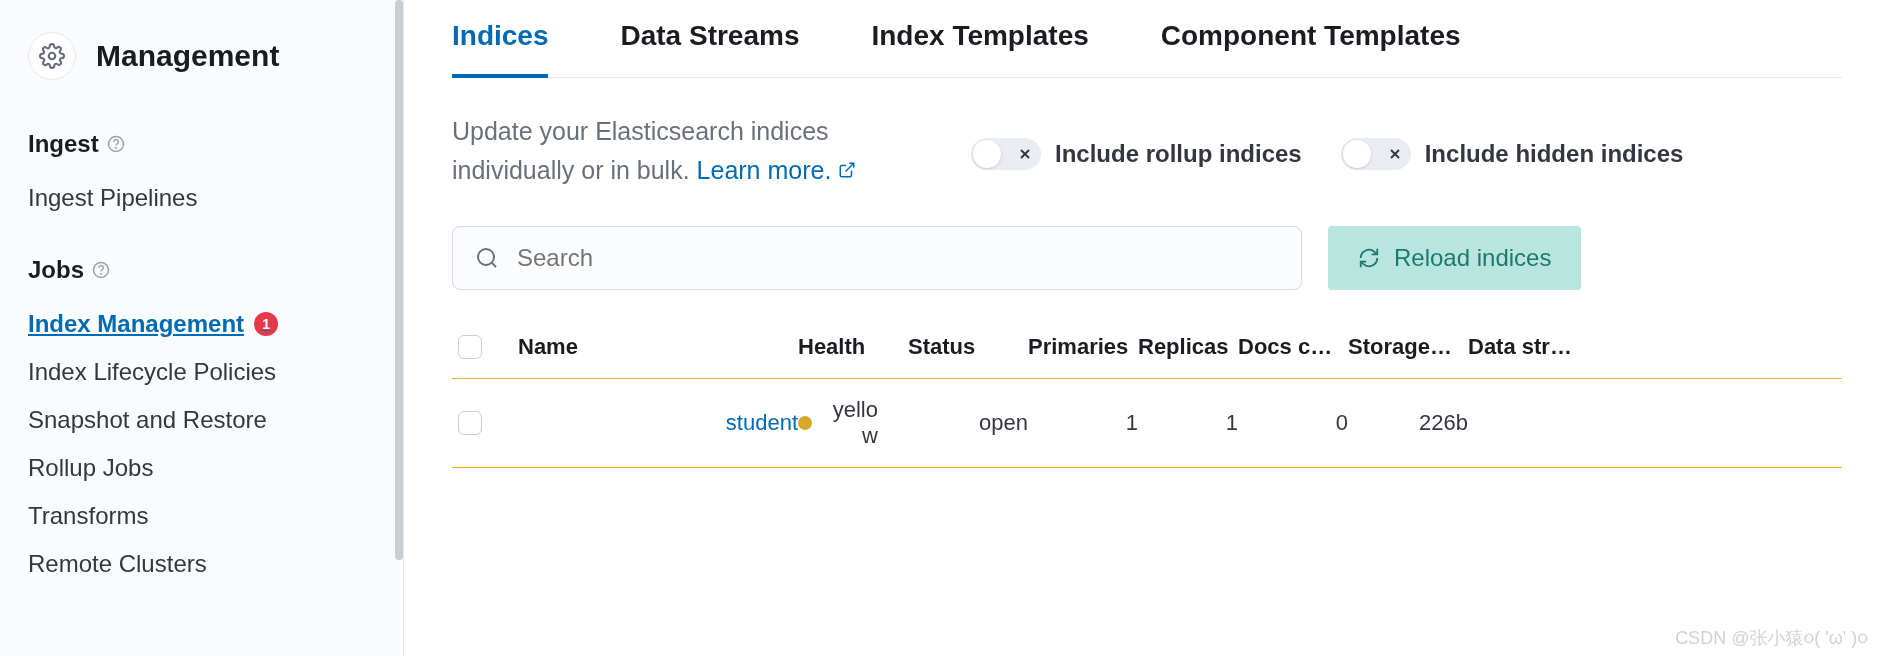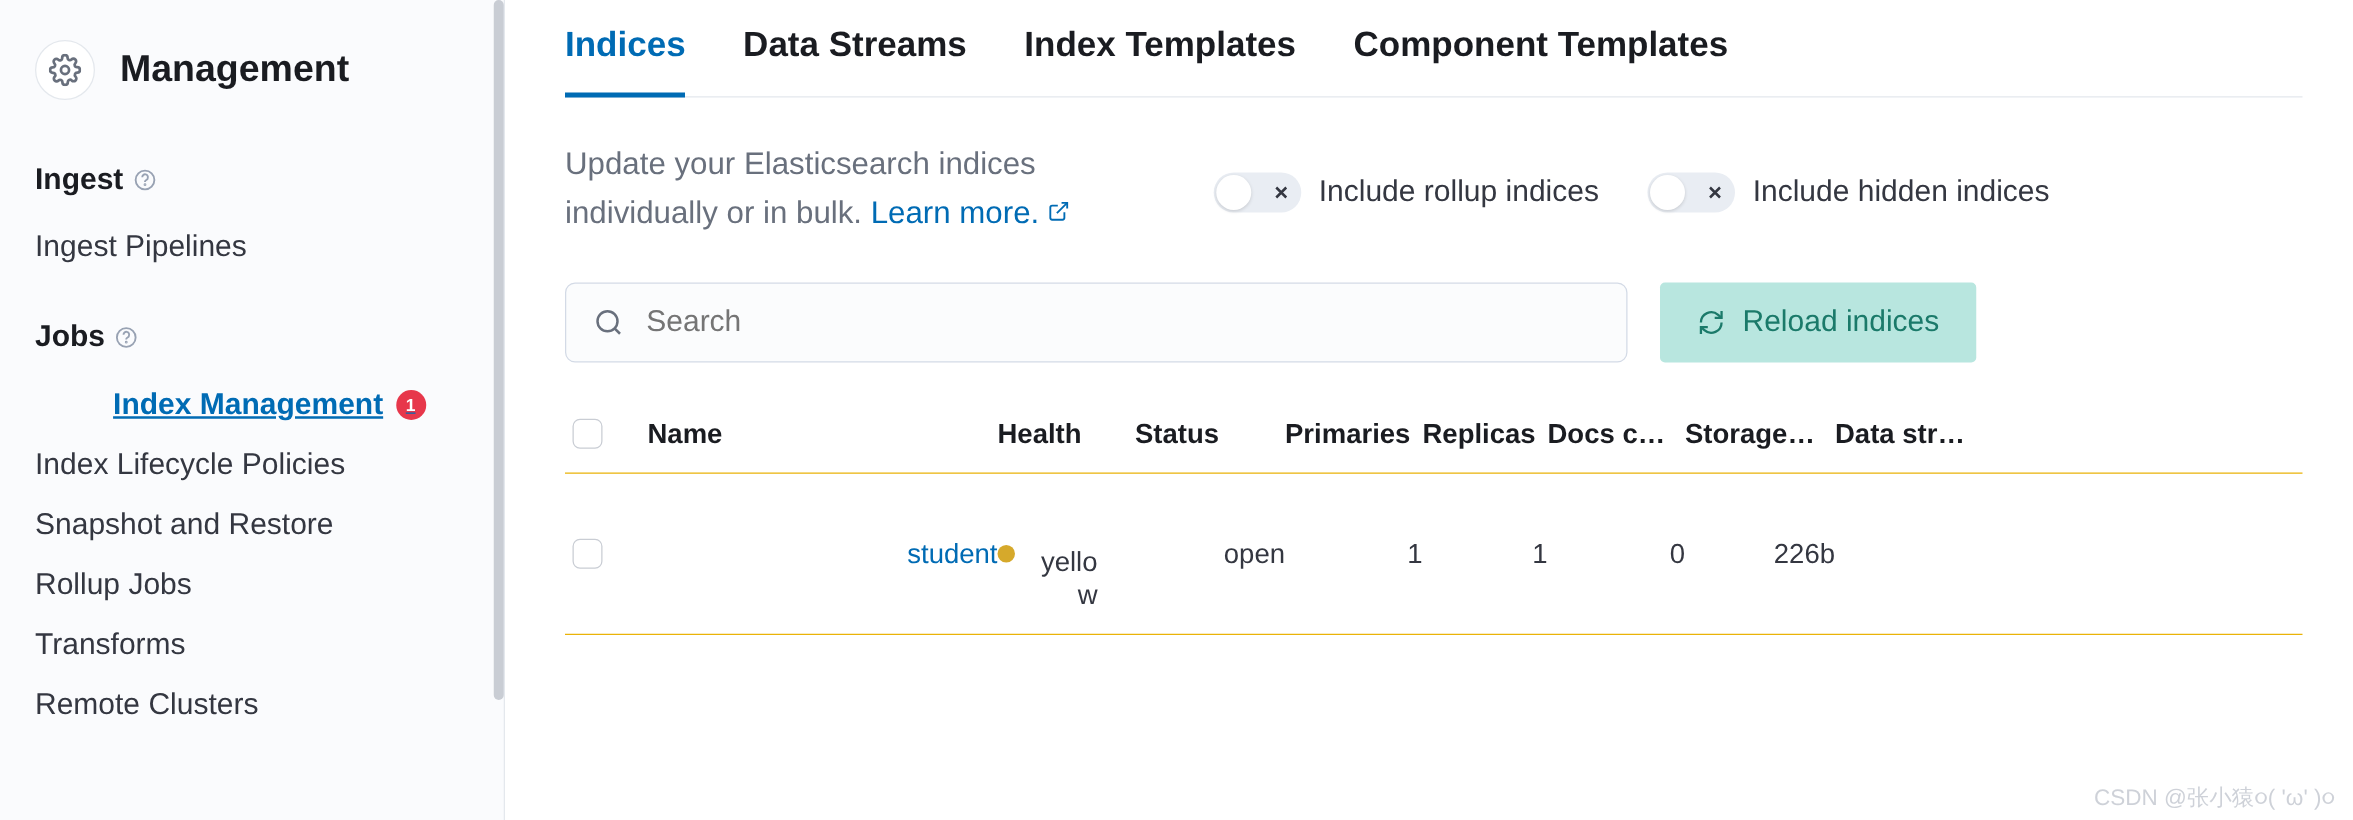--- a/index.html
+++ b/index.html
@@ -5,49 +5,49 @@
 * { box-sizing: border-box; margin: 0; padding: 0; }
 body { font-family: -apple-system, BlinkMacSystemFont, "Segoe UI", Helvetica, Arial, sans-serif; background: #fff; color: #1a1c21; width: 1882px; height: 656px; overflow: hidden; display: flex; }
 .sidebar { width: 404px; background: #fafbfd; padding: 32px 0 0 28px; border-right: 1px solid #e4e8ed; position: relative; }
 .sidebar::after { content: ""; position: absolute; top: 0; right: 0; width: 8px; height: 560px; background: #c9cdd4; border-radius: 4px; }
 .sidebar-header { display: flex; align-items: center; gap: 20px; margin-bottom: 50px; }
 .gear-circle { width: 48px; height: 48px; border-radius: 50%; background: #fff; border: 1px solid #e4e8ed; display: flex; align-items: center; justify-content: center; }
 .sidebar-title { font-size: 30px; font-weight: 700; }
 .section-label { font-size: 24px; font-weight: 700; display: flex; align-items: center; gap: 8px; margin-bottom: 16px; }
 .help-icon { color: #98a2b3; }
 .nav-item { font-size: 24px; color: #343741; padding: 10px 0; display: flex; align-items: center; gap: 10px; cursor: pointer; }
-.nav-item.active { color: #006bb4; font-weight: 700; text-decoration: underline; justify-content: center; }
+.nav-item.active { color: #006bb4; font-weight: 700; text-decoration: underline; }
 .badge { display: inline-flex; width: 24px; height: 24px; border-radius: 50%; background: #e7374b; color: #fff; font-size: 14px; align-items: center; justify-content: center; font-weight: 600; }
 .section-gap { height: 34px; }
 .main { flex: 1; padding: 20px 40px 0 48px; overflow: hidden; }
-.tabs { display: flex; gap: 46px; border-bottom: 1px solid #e4e8ed; margin-bottom: 34px; }
+.tabs { display: flex; gap: 72px; border-bottom: 1px solid #e4e8ed; margin-bottom: 34px; }
 .tab { font-size: 28px; font-weight: 700; padding: 0 0 22px 0; cursor: pointer; color: #1a1c21; }
 .tab.active { color: #006bb4; border-bottom: 4px solid #006bb4; margin-bottom: -1px; }
 .header-row { display: flex; align-items: flex-start; gap: 39px; margin-bottom: 36px; }
 .intro { font-size: 25px; color: #69707d; max-width: 480px; line-height: 1.55; }
 .intro a { color: #006bb4; text-decoration: none; }
 .ext-icon { color: #006bb4; display: inline-block; margin-top: 6px; }
 .toggle-group { display: flex; align-items: center; gap: 14px; margin-top: 26px; }
 .toggle { width: 70px; height: 32px; border-radius: 16px; background: #e9edf3; position: relative; display: flex; align-items: center; justify-content: flex-end; padding-right: 8px; cursor: pointer; }
 .toggle-knob { position: absolute; left: 2px; top: 2px; width: 28px; height: 28px; border-radius: 50%; background: #fff; box-shadow: 0 1px 3px rgba(0,0,0,.15); }
 .toggle-x { color: #343741; }
-.toggle-label { font-size: 24px; color: #343741; }
+.toggle-label { font-size: 24px; color: #343741; font-weight: bold; }
 .search-row { display: flex; gap: 26px; margin-bottom: 26px; }
 .search-box { flex: 1; max-width: 850px; height: 64px; border: 1px solid #d3dae6; border-radius: 8px; display: flex; align-items: center; padding: 0 22px; gap: 18px; background: #fbfcfd; }
 .search-box input { border: none; outline: none; font-size: 24px; background: transparent; flex: 1; color: #69707d; }
 .reload-btn { height: 64px; padding: 0 30px; background: #b8e6df; border: none; border-radius: 4px; font-size: 24px; color: #1b7a6a; font-weight: 500; display: flex; align-items: center; gap: 14px; cursor: pointer; }
 .table { width: 100%; }
 .thead, .trow { display: grid; grid-template-columns: 60px 280px 110px 120px 110px 100px 110px 120px 110px; align-items: center; padding: 18px 6px; border-bottom: 1px solid #eab308; font-size: 22px; }
 .thead { font-weight: 700; color: #1a1c21; }
 .trow { color: #343741; text-align: right; }
 .checkbox { width: 24px; height: 24px; border: 1px solid #c9cdd4; border-radius: 6px; background: #fff; cursor: pointer; }
 .link { color: #006bb4; cursor: pointer; }
 .health-cell { display: flex; align-items: center; gap: 10px; }
 .dot-yellow { width: 14px; height: 14px; border-radius: 50%; background: #d6a92b; flex: none; }
-.health-text { max-width: 56px; word-break: break-all; margin-top: 40px; }
+.health-text { max-width: 56px; word-break: break-all; }
 .watermark { position: absolute; bottom: 6px; right: 14px; font-size: 18px; color: #aeb4bf; opacity: .6; }
 svg { display: block; }
 </style>
 </head>
 <body>
 
 <aside class="sidebar">
   <div class="sidebar-header">
     <div class="gear-circle">
       <svg width="26" height="26" viewBox="0 0 24 24" fill="none" stroke="#69707d" stroke-width="2">

